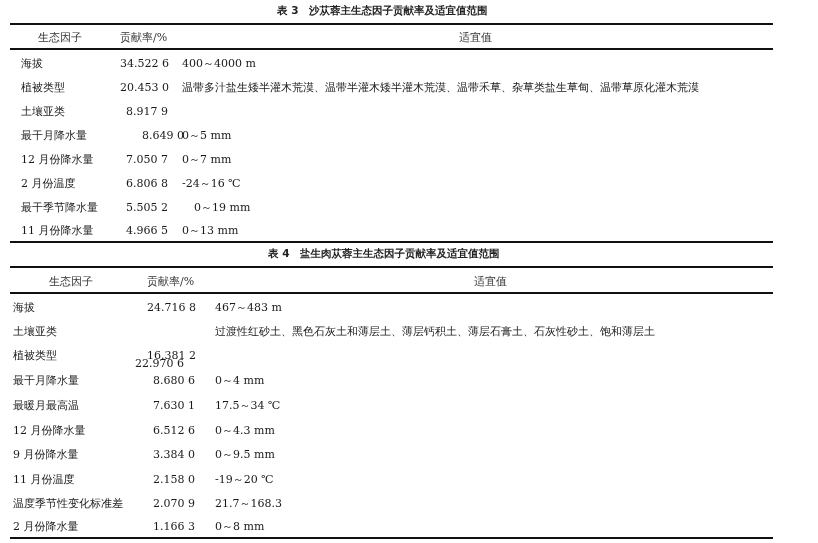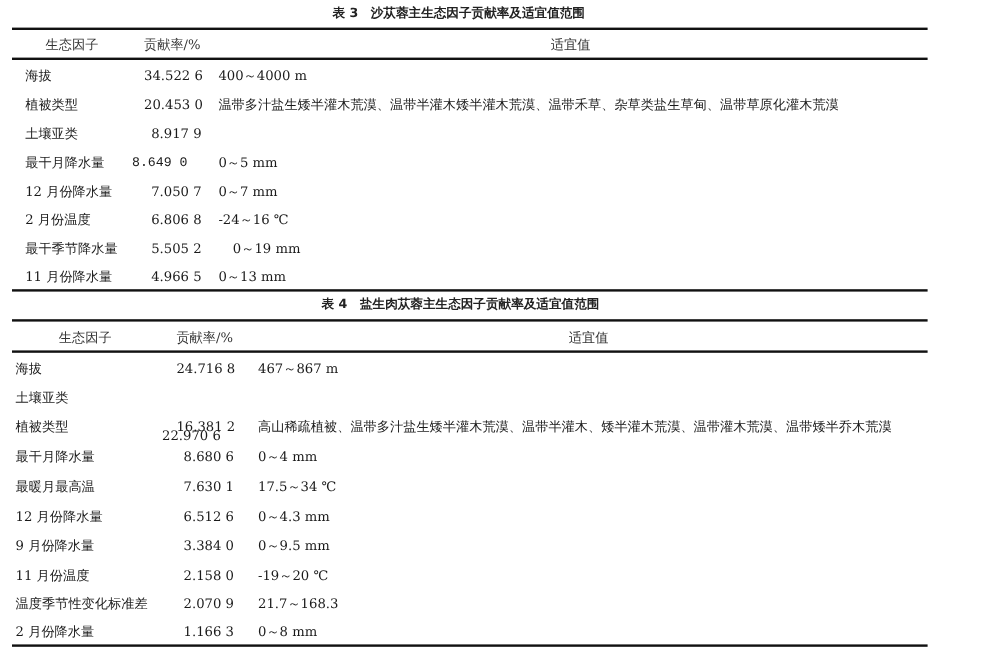--- a/index.html
+++ b/index.html
@@ -32,21 +32,21 @@
     <span style="left:21px;">植被类型</span>
     <span style="left:120px;">20.453 0</span>
     <span style="left:182px;">温带多汁盐生矮半灌木荒漠、温带半灌木矮半灌木荒漠、温带禾草、杂草类盐生草甸、温带草原化灌木荒漠</span>
   </div>
   <div class="row" style="top:100px;">
     <span style="left:21px;">土壤亚类</span>
     <span style="left:126px;">8.917 9</span>
   </div>
   <div class="row" style="top:124px;">
     <span style="left:21px;">最干月降水量</span>
-    <span style="left:110px;font-family:Liberation Mono, monospace;">8.649 0</span>
+    <span style="left:142px;">8.649 0</span>
     <span style="left:182px;">0～5 mm</span>
   </div>
   <div class="row" style="top:148px;">
     <span style="left:21px;">12 月份降水量</span>
     <span style="left:126px;">7.050 7</span>
     <span style="left:182px;">0～7 mm</span>
   </div>
   <div class="row" style="top:172px;">
     <span style="left:21px;">2 月份温度</span>
     <span style="left:126px;">6.806 8</span>
@@ -69,30 +69,30 @@
   <div class="caption" style="left:268px; top:247px;">表 4　盐生肉苁蓉主生态因子贡献率及适宜值范围</div>
   <div class="rule" style="top:266px; width:763px;"></div>
   <div class="hdr" style="left:49px; top:274px;">生态因子</div>
   <div class="hdr" style="left:147px; top:274px;">贡献率/%</div>
   <div class="hdr" style="left:474px; top:274px;">适宜值</div>
   <div class="rule" style="top:292px; width:763px;"></div>
 
   <div class="row" style="top:296px;">
     <span style="left:13px;">海拔</span>
     <span style="left:147px;">24.716 8</span>
-    <span style="left:215px;">467～867 m</span>
+    <span style="left:215px;">467～483 m</span>
   </div>
   <div class="row" style="top:320px;">
     <span style="left:13px;">土壤亚类</span>
     <span style="left:135px;margin-top:32px;">22.970 6</span>
+    <span style="left:215px;">过渡性红砂土、黑色石灰土和薄层土、薄层钙积土、薄层石膏土、石灰性砂土、饱和薄层土</span>
   </div>
   <div class="row" style="top:344px;">
     <span style="left:13px;">植被类型</span>
     <span style="left:147px;">16.381 2</span>
-    <span style="left:215px;">高山稀疏植被、温带多汁盐生矮半灌木荒漠、温带半灌木、矮半灌木荒漠、温带灌木荒漠、温带矮半乔木荒漠</span>
   </div>
   <div class="row" style="top:369px;">
     <span style="left:13px;">最干月降水量</span>
     <span style="left:153px;">8.680 6</span>
     <span style="left:215px;">0～4 mm</span>
   </div>
   <div class="row" style="top:394px;">
     <span style="left:13px;">最暖月最高温</span>
     <span style="left:153px;">7.630 1</span>
     <span style="left:215px;">17.5～34 ℃</span>

